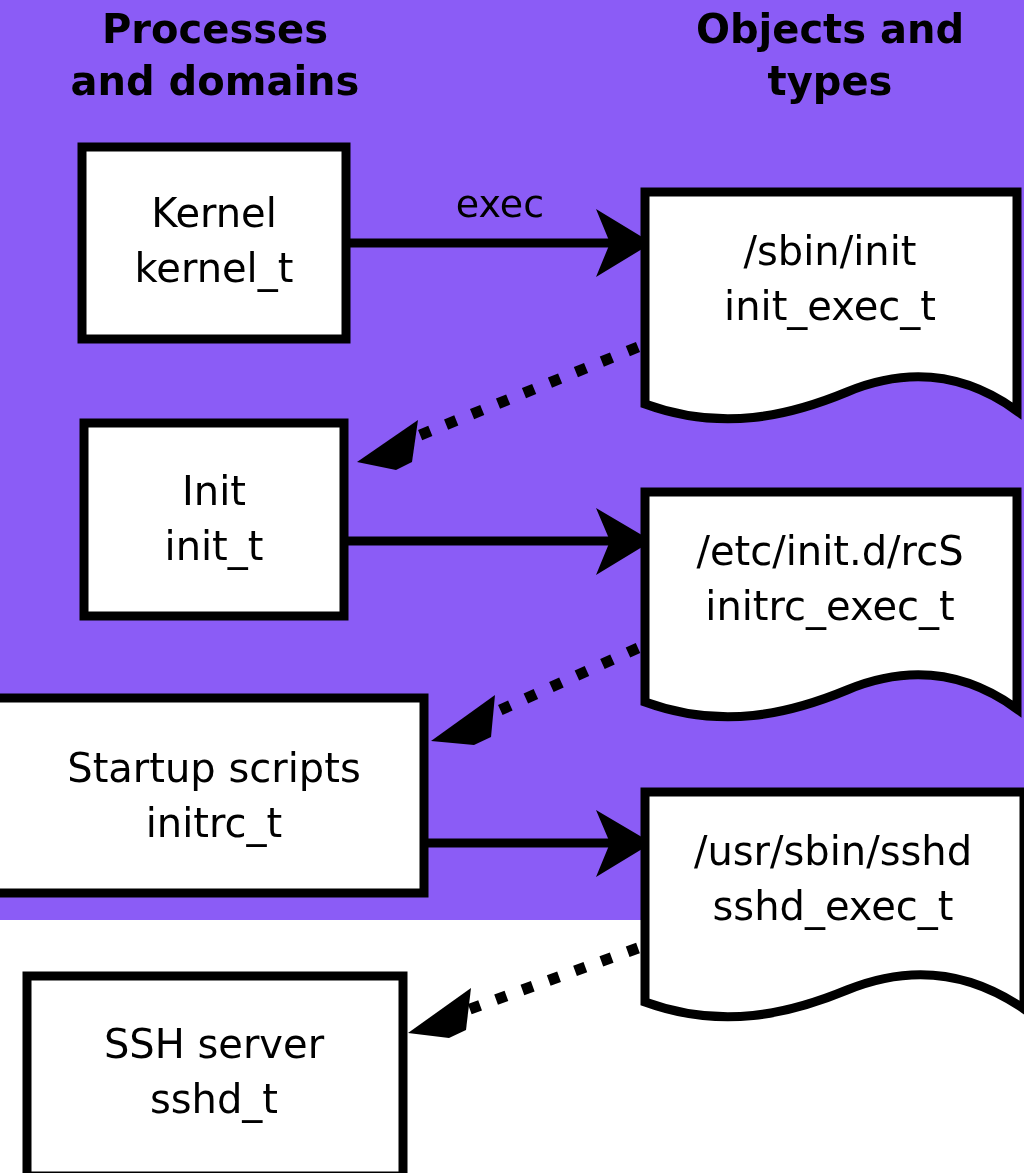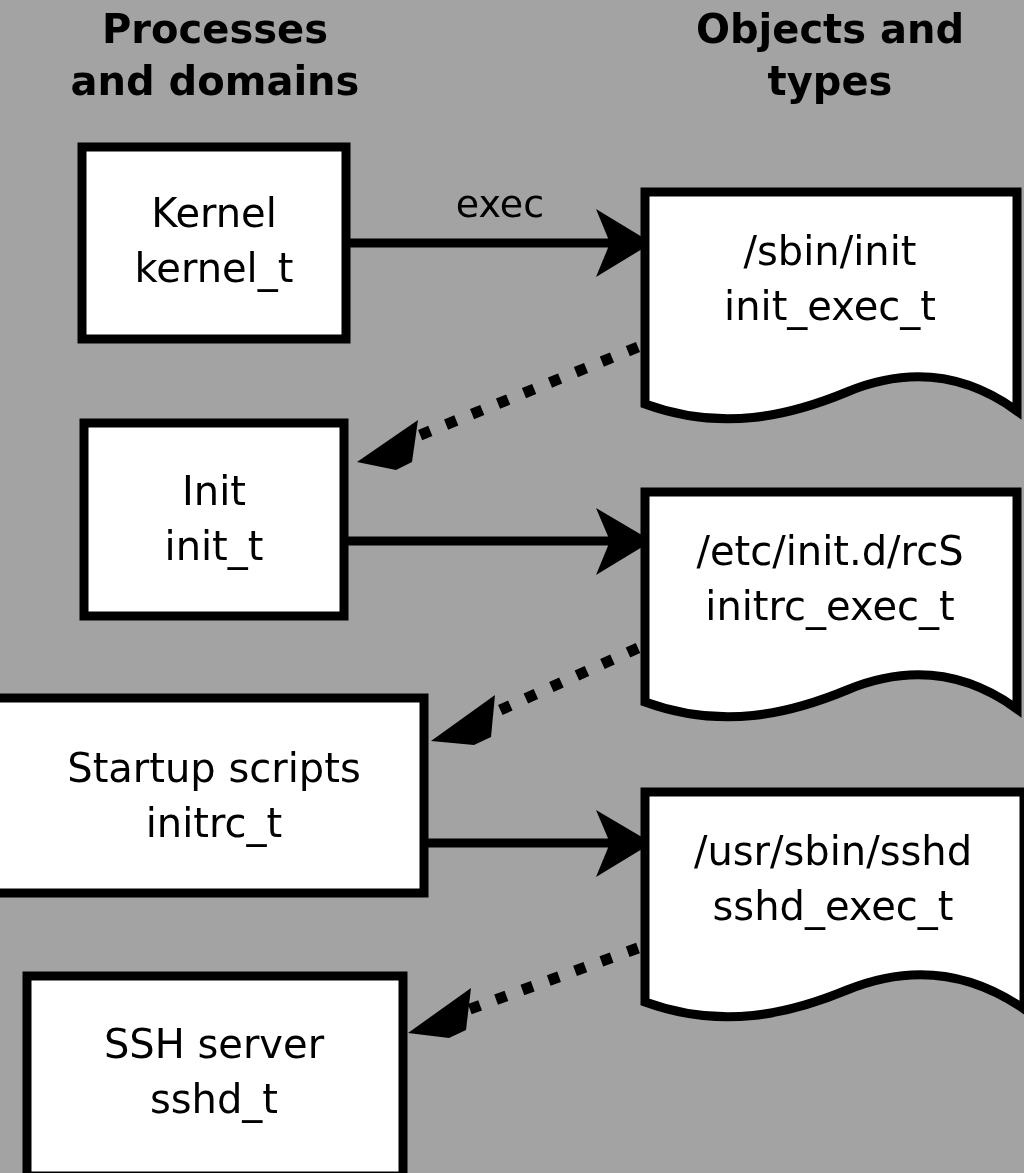--- a/index.html
+++ b/index.html
@@ -9,22 +9,22 @@
   }
   body {
     width: 1024px;
     height: 1173px;
     font-family: "DejaVu Sans", sans-serif;
     overflow: hidden;
   }
   #diagram-root {
     position: relative;
     width: 1024px;
-    height: 1173px;
-    background: #a3a3a3;
+    height: 920px;
+    background: #8b5cf6;
   }
   svg.canvas {
     display: block;
     width: 1024px;
     height: 1173px;
   }
   .col-header {
     font-family: "DejaVu Sans", sans-serif;
     font-weight: bold;
     font-size: 40px;

